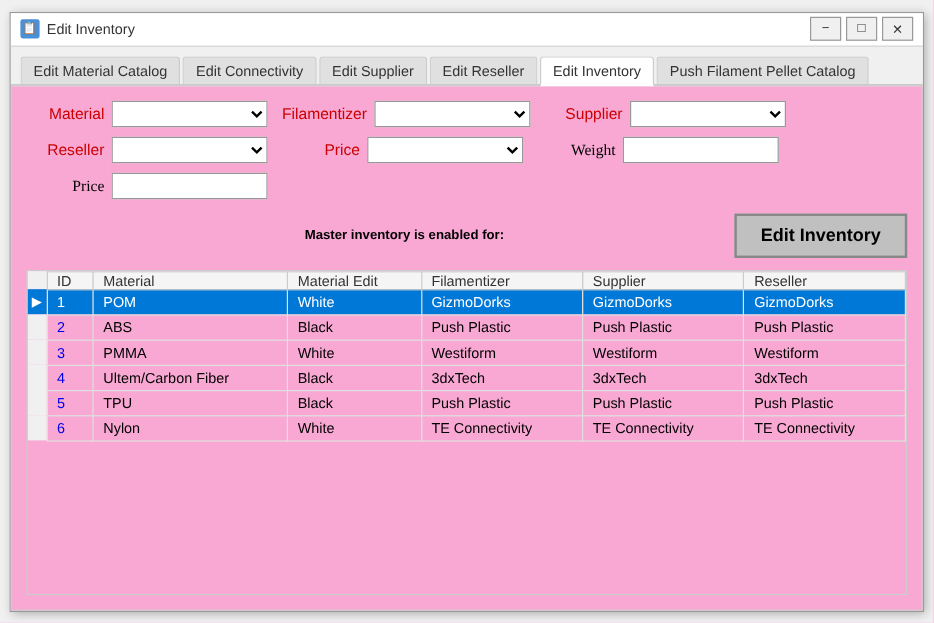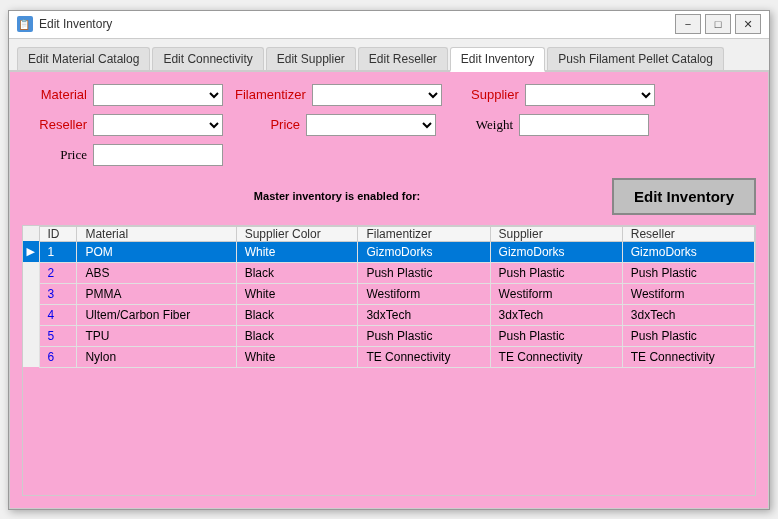--- a/index.html
+++ b/index.html
@@ -292,21 +292,21 @@
       <button class="edit-inventory-btn">Edit Inventory</button>
     </div>
 
     <div class="table-container">
       <table>
         <thead>
           <tr>
             <th class="row-indicator"></th>
             <th>ID</th>
             <th>Material</th>
-            <th>Supplier Color</th>
+            <th>Material Edit</th>
             <th>Filamentizer</th>
             <th>Supplier</th>
             <th>Reseller</th>
           </tr>
         </thead>
         <tbody id="table-body">
         <tr class="selected">
               <td class="row-indicator">▶</td>
               <td class="id-cell">1</td>
               <td>POM</td>

